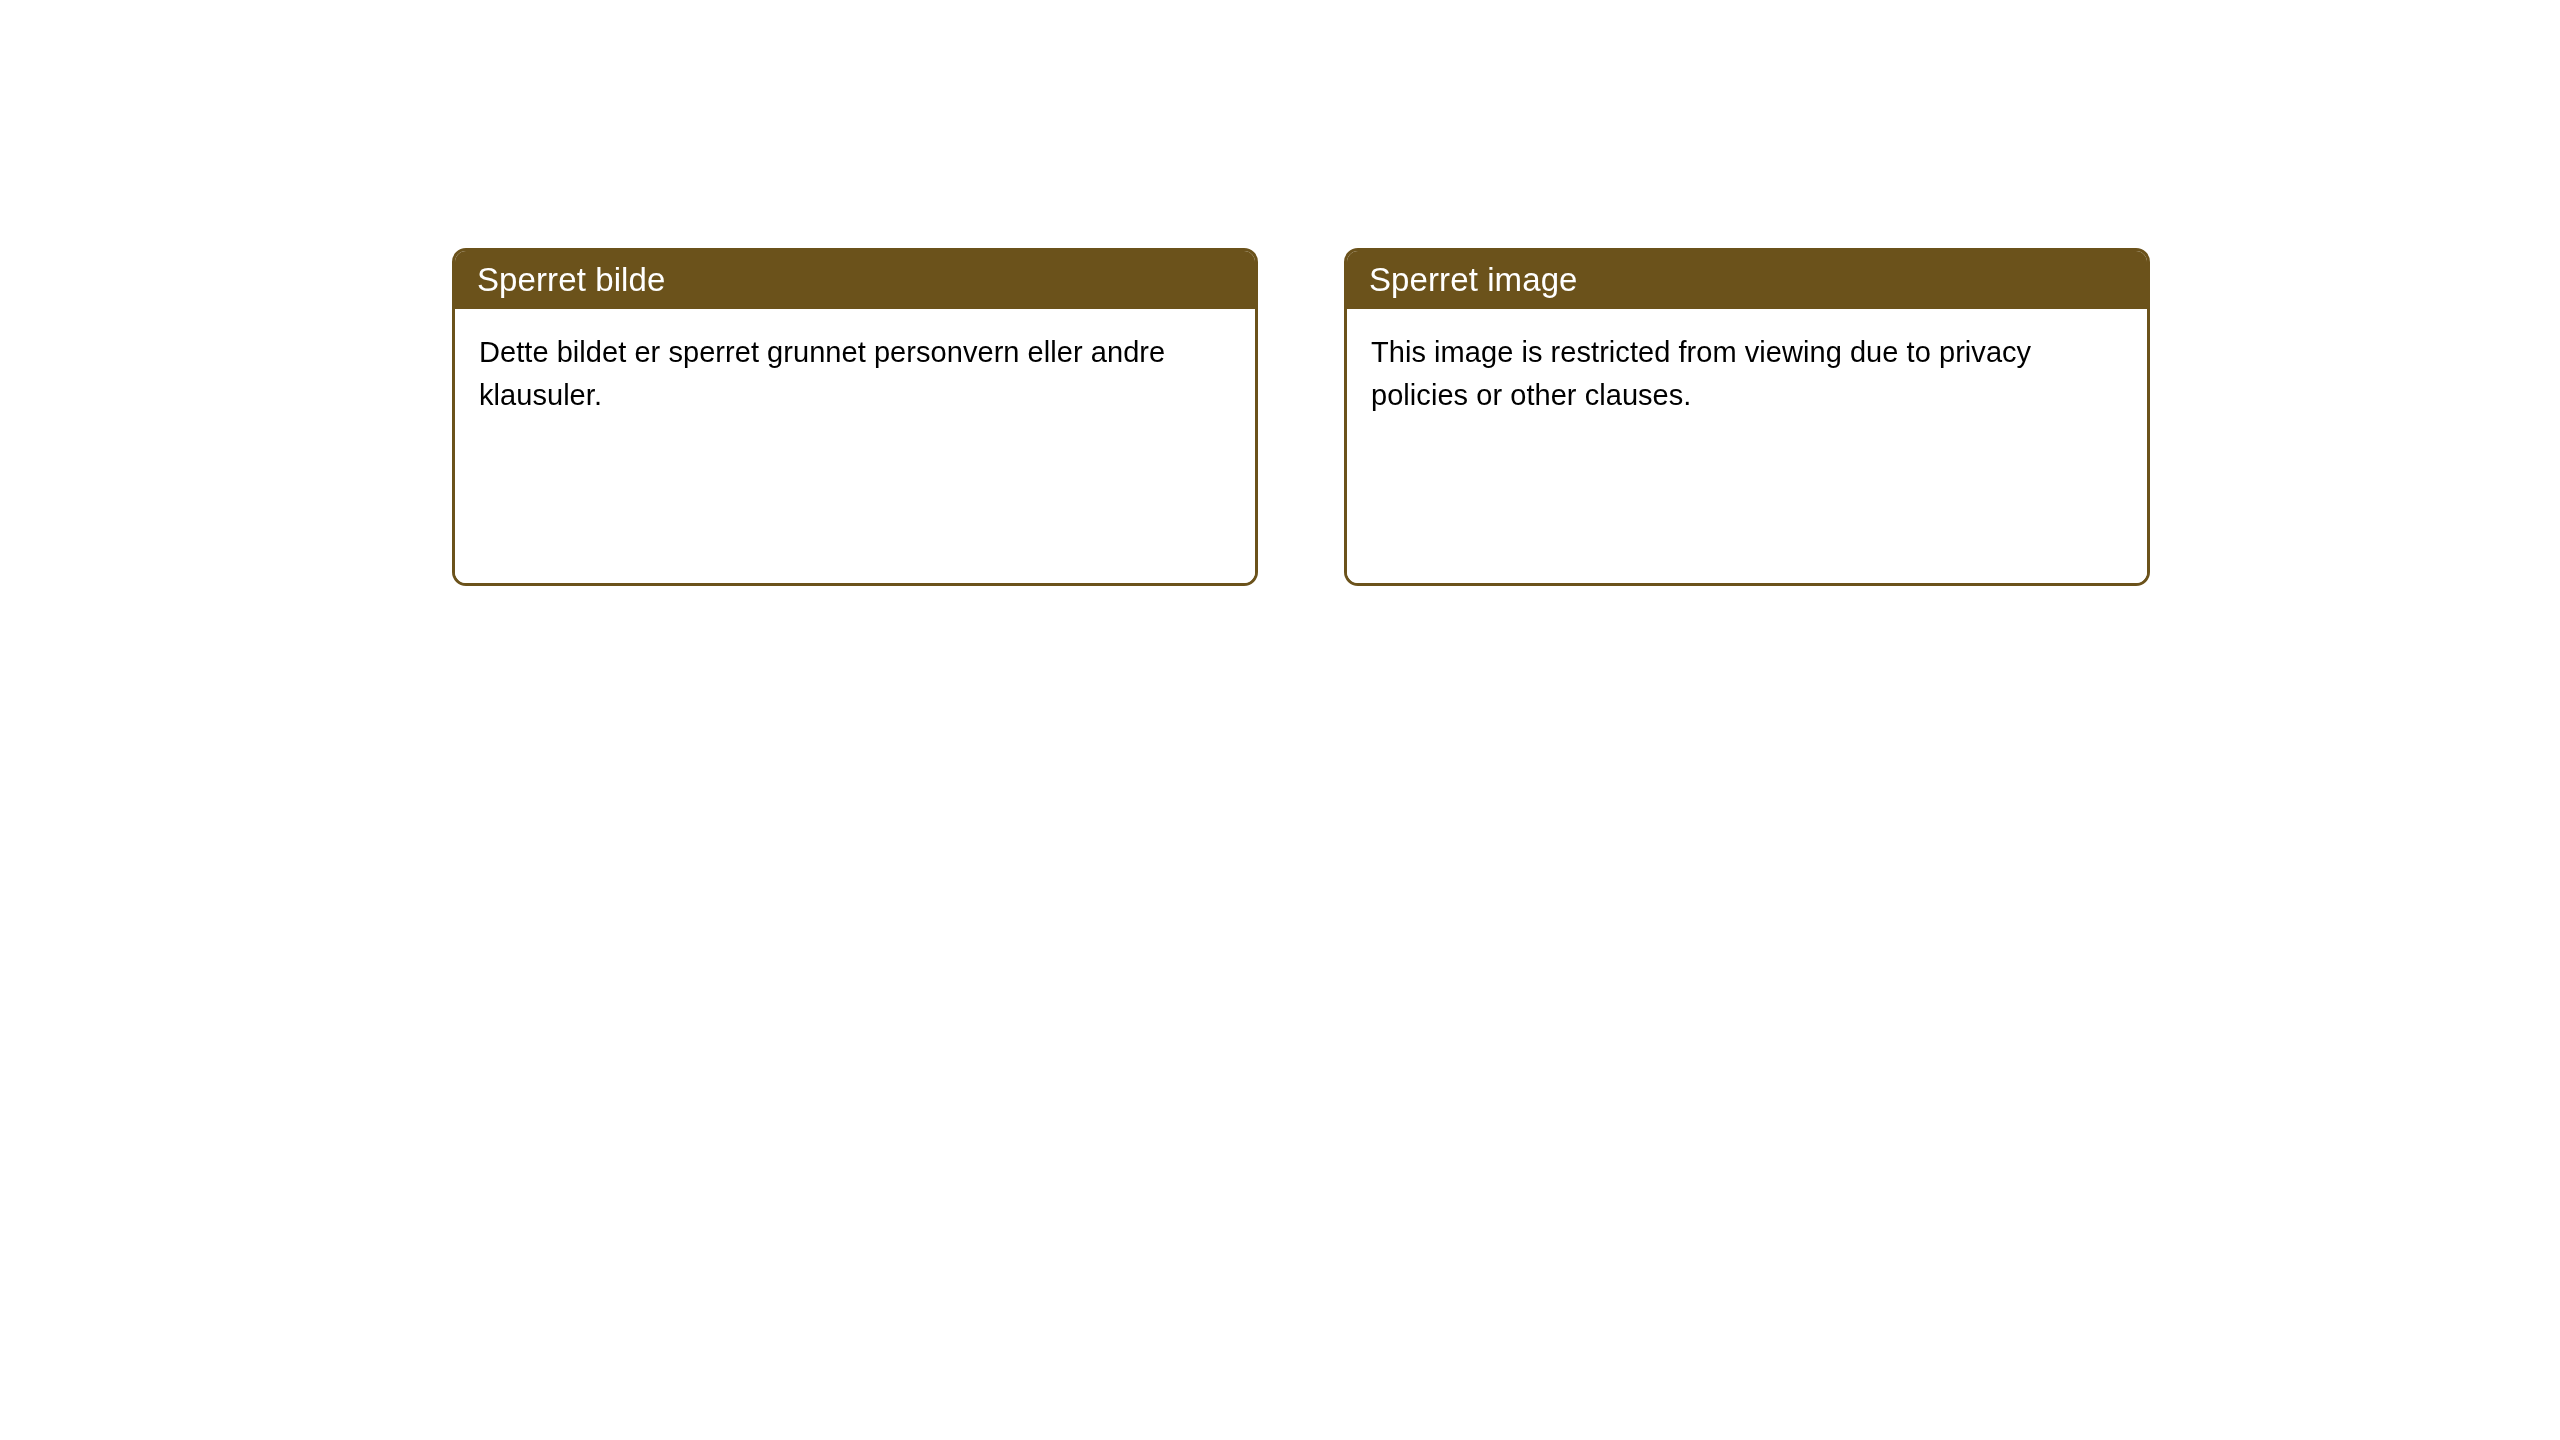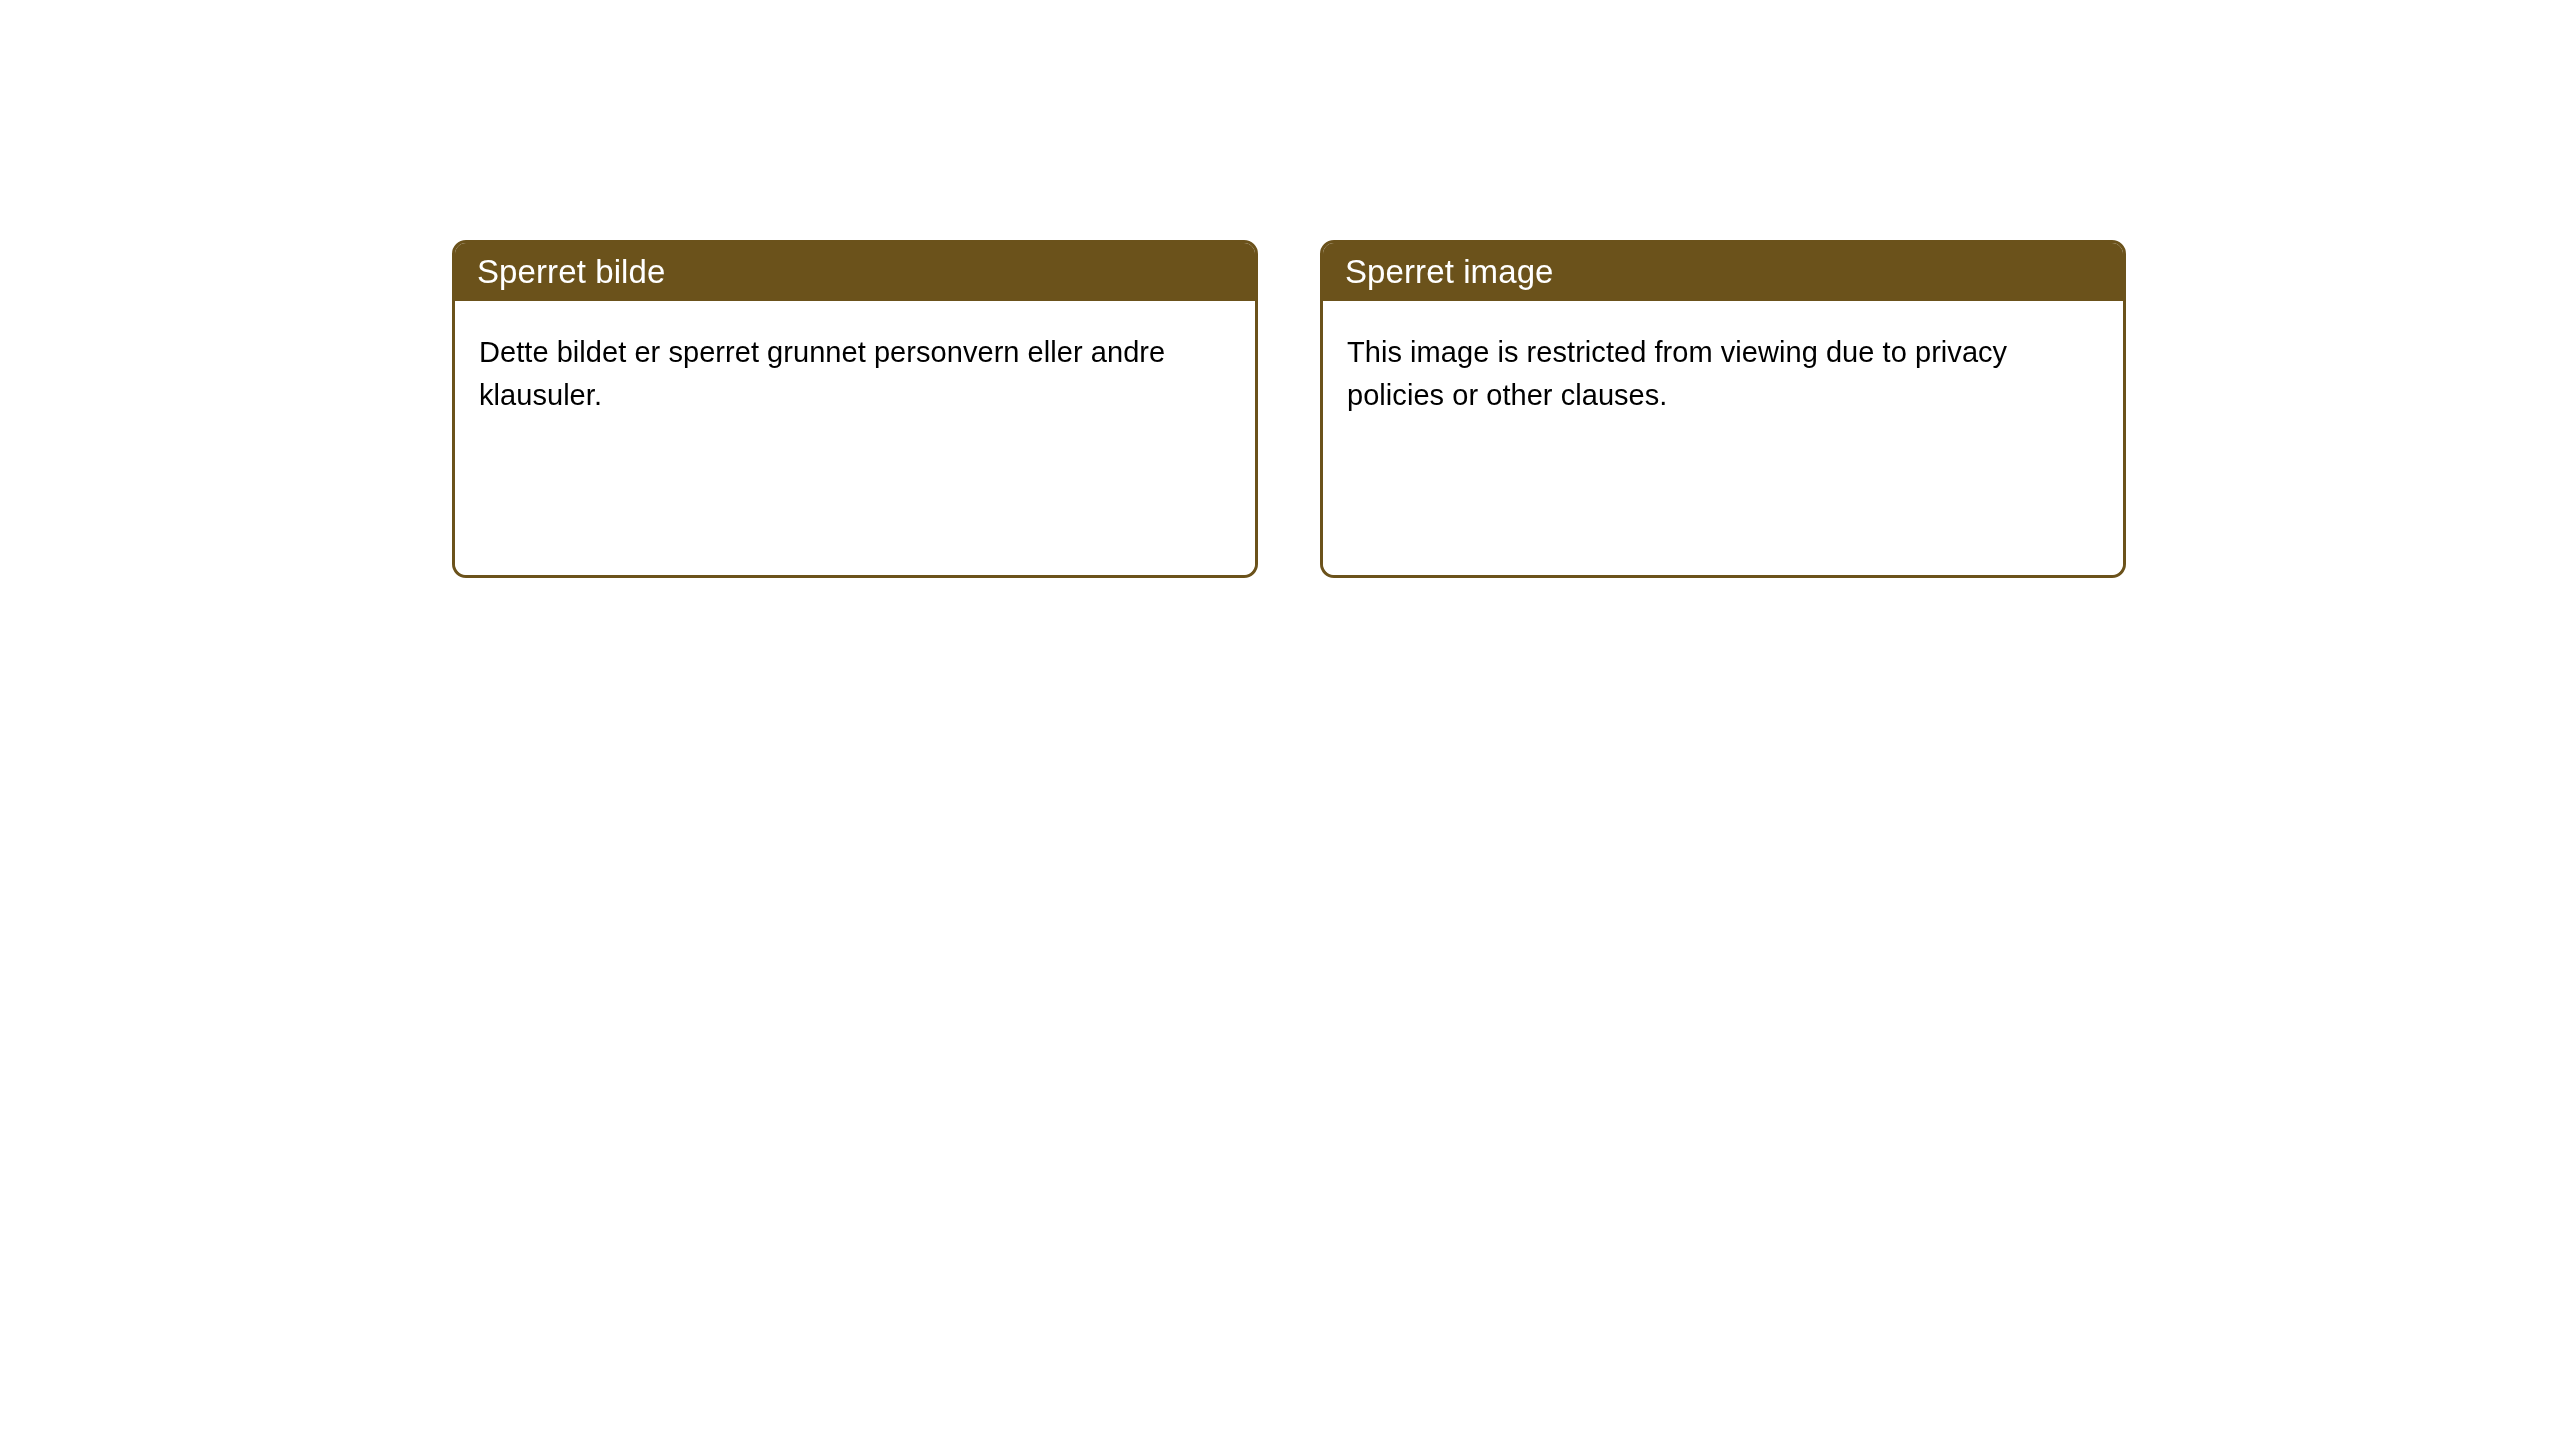--- a/index.html
+++ b/index.html
@@ -17,25 +17,25 @@
 
   .stage {
     position: relative;
     width: 2560px;
     height: 1440px;
   }
 
   .cards-row {
     position: absolute;
     left: 452px;
-    top: 240px;
+    top: 248px;
     display: flex;
     flex-direction: row;
     align-items: flex-start;
-    gap: 62px;
+    gap: 86px;
   }
 
   .notice-card {
     width: 806px;
     min-height: 338px;
     box-sizing: border-box;
     background: #ffffff;
     border: 3px solid #6b521b;
     border-radius: 14px;
     display: flex;
@@ -58,23 +58,22 @@
     font-size: 33px;
     line-height: 38px;
     font-weight: 400;
     letter-spacing: 0.1px;
     white-space: nowrap;
   }
 
   .card-body {
     flex: 1 1 auto;
     background: #ffffff;
-    padding: 30px 26px 30px 24px;
+    padding: 22px 26px 30px 24px;
     box-sizing: border-box;
-    border-radius: 12px;
   }
 
   .card-paragraph {
     color: #000000;
     font-size: 29px;
     line-height: 43px;
     font-weight: 400;
     margin: 0;
     letter-spacing: 0.05px;
   }

